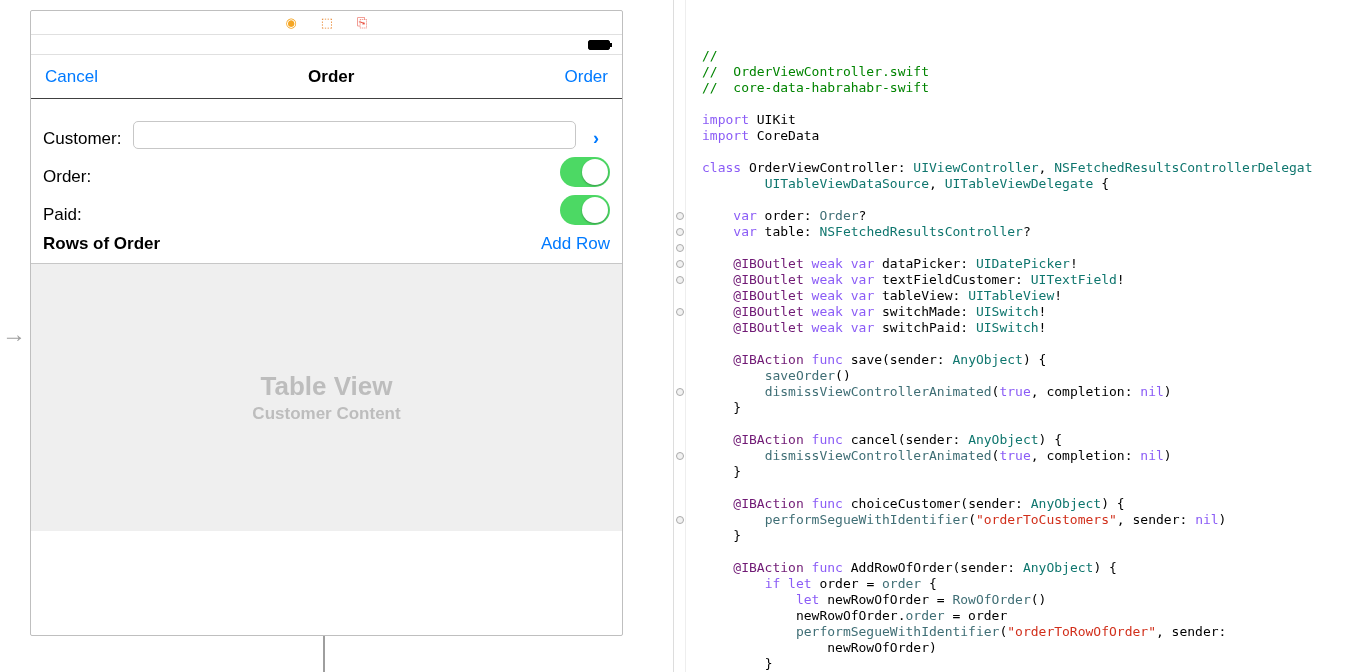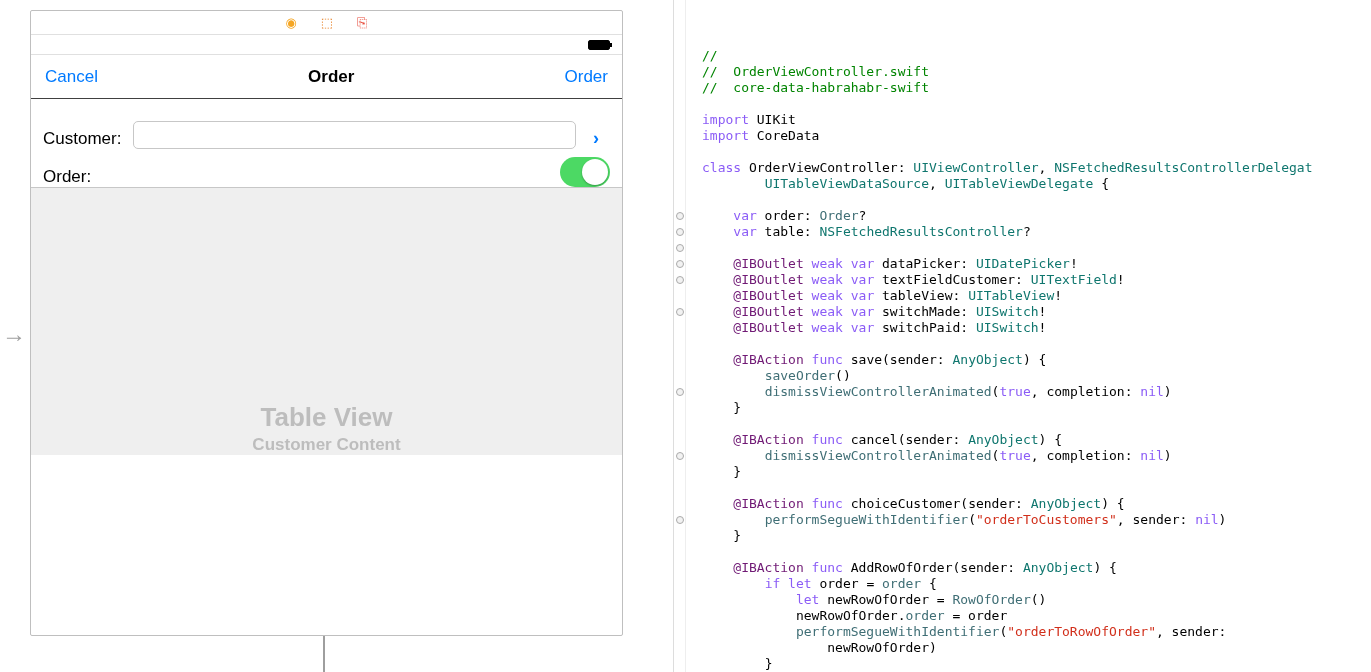--- a/index.html
+++ b/index.html
@@ -155,21 +155,21 @@
   .rows-header .title { font-weight: 600; }
   .addrow-btn { margin-left: auto; color: #007aff; cursor: pointer; }
   .table-view {
     margin: 0 0 0 0;
     border-top: 1px solid #c7c7c7;
     background: #efefef;
     height: 268px;
     display: flex;
     flex-direction: column;
     align-items: center;
-    justify-content: flex-end;
+    justify-content: center;
   }
   .tv-title { font-size: 26px; font-weight: bold; color: #bdbdbd; }
   .tv-sub { font-size: 17px; font-weight: 600; color: #bdbdbd; margin-top: 2px; }
   .segue-line {
     position: absolute;
     left: 323px;
     top: 636px;
     width: 2px;
     height: 36px;
     background: #9e9e9e;
@@ -210,20 +210,28 @@
     <div class="form-rows">
       <div class="form-row">
         <label>Customer:</label>
         <input class="text-field" value="" style="">
         <span class="disc-btn">›</span>
       </div>
       <div class="form-row">
         <label>Order:</label>
         <div class="switch"></div>
       </div>
+      <div class="form-row">
+        <label>Paid:</label>
+        <div class="switch"></div>
+      </div>
+      <div class="form-row rows-header">
+        <span class="title">Rows of Order</span>
+        <span class="addrow-btn">Add Row</span>
+      </div>
     </div>
     <div class="table-view">
       <div class="tv-title">Table View</div>
       <div class="tv-sub">Customer Content</div>
     </div>
   </div>
   <div class="segue-line"></div>
 </div>
 
 <div class="right-pane">

